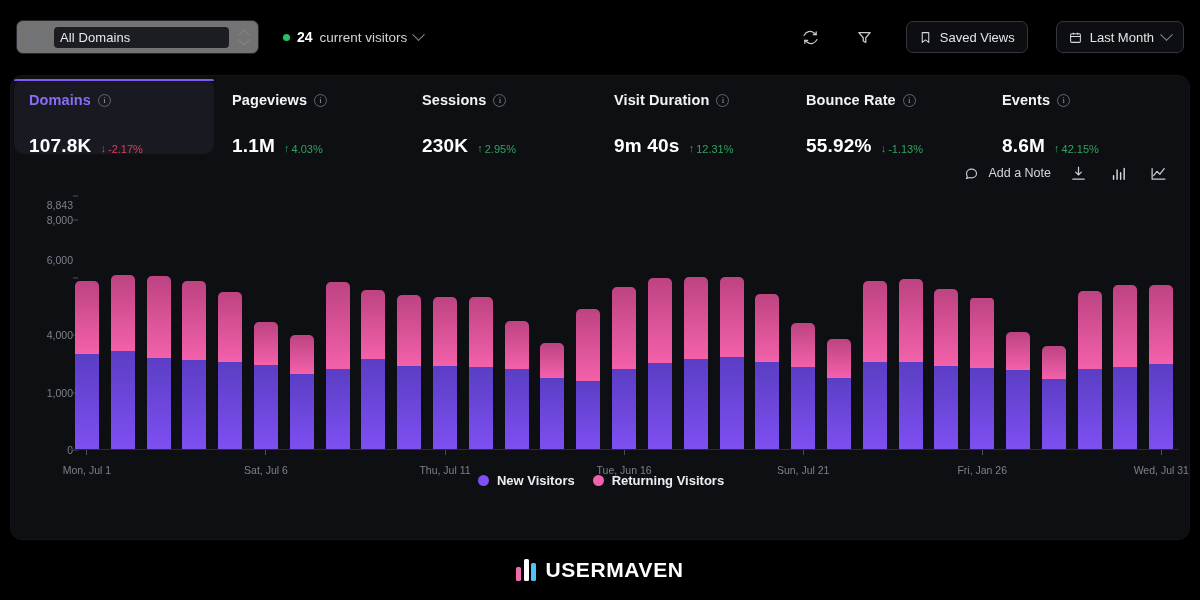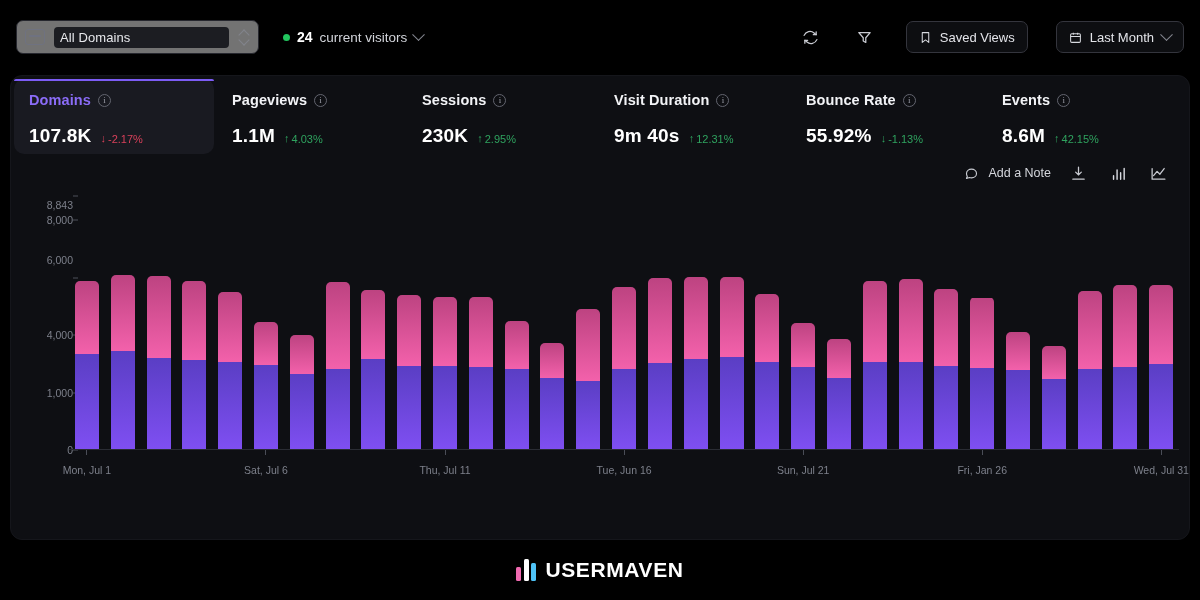--- a/index.html
+++ b/index.html
@@ -77,21 +77,21 @@
     width: 100%; background: #7c5cf5; border-radius: 10px 10px 0 0;
   }
   .card-head { display: flex; align-items: center; gap: 7px; }
   .card-title { font-size: 14.5px; font-weight: bold; color: #f2f3f6; letter-spacing: .1px; }
   .card.active .card-title { color: #8b6cf7; }
   .info-ico {
     width: 13px; height: 13px; border-radius: 50%; border: 1.2px solid #63656f;
     color: #9a9ca6; font-size: 9px; line-height: 11px; text-align: center;
     font-family: "Liberation Serif", serif; flex: none;
   }
-  .card-body { display: flex; align-items: baseline; gap: 9px; margin-top: 17px; }
+  .card-body { display: flex; align-items: baseline; gap: 9px; margin-top: 27px; }
   .card-value { font-size: 19px; font-weight: bold; color: #ffffff; letter-spacing: .2px; }
   .card-delta { font-size: 11px; display: flex; align-items: center; gap: 2px; }
   .card-delta.up   { color: #2fa35f; }
   .card-delta.down { color: #d8405a; }
   .arrow { font-size: 11px; line-height: 1; }
 
   
   .chart-tools {
     position: absolute; right: 18px; top: 84px;
     display: flex; align-items: center; gap: 14px;
@@ -594,20 +594,30 @@
             <span>Fri, Jan 26</span>
           </div>
           <div class="xl"></div>
           <div class="xl"></div>
           <div class="xl"></div>
           <div class="xl"></div>
           <div class="xl">
             <span>Wed, Jul 31</span>
           </div>
         </div>
+      <div class="legend" id="legend">
+          <div class="leg">
+            <span class="ldot" style="background:#7f4ff2"></span>
+            <span>New Visitors</span>
+          </div>
+          <div class="leg">
+            <span class="ldot" style="background:#f361ab"></span>
+            <span>Returning Visitors</span>
+          </div>
+        </div>
     </div>
   </div>
 
   <div class="footer">
     <div class="logo-bars">
       <i style="height:14px;background:#f06ab0"></i>
       <i style="height:22px;background:#ffffff"></i>
       <i style="height:18px;background:#4fc3f7"></i>
     </div>
     <span class="logo-text">USERMAVEN</span>

